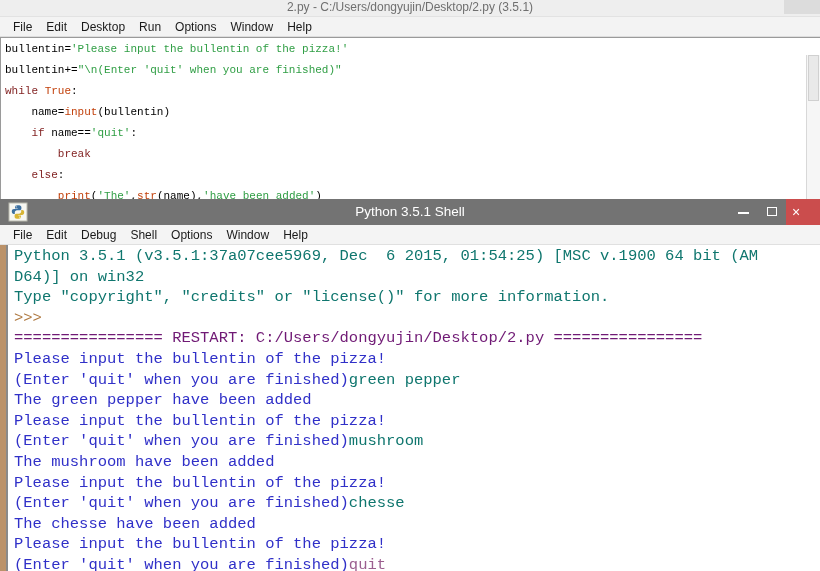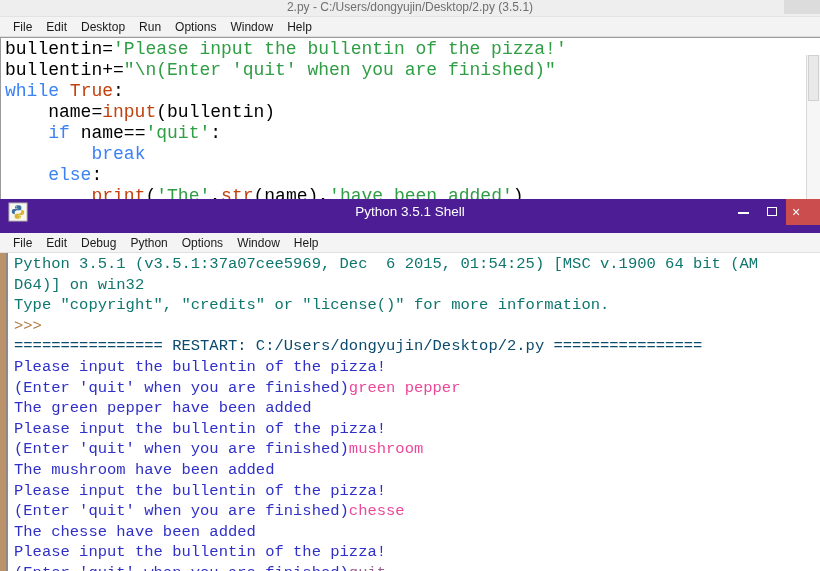--- a/index.html
+++ b/index.html
@@ -85,21 +85,21 @@
     border-top: 1px solid #9a9a9a;
     border-left: 1px solid #9a9a9a;
     box-sizing: border-box;
     overflow: hidden;
   }
   .ed-code {
     position: absolute;
     left: 4px;
     top: 1px;
     font-family: "Liberation Mono", "DejaVu Sans Mono", monospace;
-    font-size: 18px;
+    font-size: 11px;
     line-height: 21px;
     white-space: pre;
     color: #000000;
   }
   .ed-vscroll {
     position: absolute;
     right: 0; top: 17px;
     width: 13px; height: 170px;
     background: #f6f6f6;
     border-left: 1px solid #d8d8d8;
@@ -108,38 +108,38 @@
     position: absolute;
     left: 1px; top: 0px;
     width: 11px; height: 46px;
     background: #e9e9e9;
     border: 1px solid #d0d0d0;
     box-sizing: border-box;
   }
 
   
   .s-str  { color: #2f9e44; }
-  .s-kw   { color: #3b82f6; }
+  .s-kw   { color: #7f1d1d; }
   .s-bi   { color: #c2410c; }
   .s-plain{ color: #000000; }
 
   
   .shell-window {
     position: absolute;
     left: 0;
     top: 199px;
     width: 820px;
     height: 372px;
     background: #c49a70;
     overflow: hidden;
   }
   .sh-titlebar {
     position: relative;
-    height: 34px;
-    background: #4c1d95;
+    height: 26px;
+    background: #737373;
     overflow: hidden;
   }
   .sh-icon {
     position: absolute;
     left: 8px; top: 3px;
     width: 20px; height: 20px;
   }
   .sh-title {
     position: absolute;
     left: 0; right: 0; top: 4px;
@@ -224,23 +224,23 @@
     left: 6px;
     top: 1px;
     font-family: "Liberation Mono", "DejaVu Sans Mono", monospace;
     font-size: 15.5px;
     line-height: 20.6px;
     white-space: pre;
     color: #000000;
   }
   .o-banner { color: #0f766e; }
   .o-prompt { color: #b07a42; }
-  .o-restart{ color: #0c4a6e; text-align: right; }
+  .o-restart{ color: #701a75; text-align: right; }
   .o-out    { color: #3030c8; margin-top: 20px; }
-  .o-in     { color: #ec4899; }
+  .o-in     { color: #0f766e; }
   .o-inlast { color: #9b5f8f; }
 </style>
 </head>
 <body>
 
 <div id="screen">
 
   <div class="editor-window">
 
     <div class="ed-titlebar">
@@ -289,21 +289,21 @@
         <div class="sh-btn-close">
           <span class="glyph-x">×</span>
         </div>
       </div>
     </div>
 
     <div class="sh-menubar" id="sh-menu">
         <span class="mi">File</span>
         <span class="mi">Edit</span>
         <span class="mi">Debug</span>
-        <span class="mi">Python</span>
+        <span class="mi">Shell</span>
         <span class="mi">Options</span>
         <span class="mi">Window</span>
         <span class="mi">Help</span>
       </div>
 
     <div class="sh-body">
       <div class="sh-inner">
         <div class="sh-text" id="sh-text"><div><span class="o-banner">Python 3.5.1 (v3.5.1:37a07cee5969, Dec  6 2015, 01:54:25) [MSC v.1900 64 bit (AM</span></div><div><span class="o-banner">D64)] on win32</span></div><div><span class="o-banner">Type "copyright", "credits" or "license()" for more information.</span></div><div><span class="o-prompt">&gt;&gt;&gt;</span></div><div><span class="o-restart">================ RESTART: C:/Users/dongyujin/Desktop/2.py ================</span></div><div><span class="o-out">Please input the bullentin of the pizza!</span></div><div><span class="o-out">(Enter 'quit' when you are finished)</span><span class="o-in">green pepper</span></div><div><span class="o-out">The green pepper have been added</span></div><div><span class="o-out">Please input the bullentin of the pizza!</span></div><div><span class="o-out">(Enter 'quit' when you are finished)</span><span class="o-in">mushroom</span></div><div><span class="o-out">The mushroom have been added</span></div><div><span class="o-out">Please input the bullentin of the pizza!</span></div><div><span class="o-out">(Enter 'quit' when you are finished)</span><span class="o-in">chesse</span></div><div><span class="o-out">The chesse have been added</span></div><div><span class="o-out">Please input the bullentin of the pizza!</span></div><div><span class="o-out">(Enter 'quit' when you are finished)</span><span class="o-inlast">quit</span></div></div>
       </div>
     </div>

